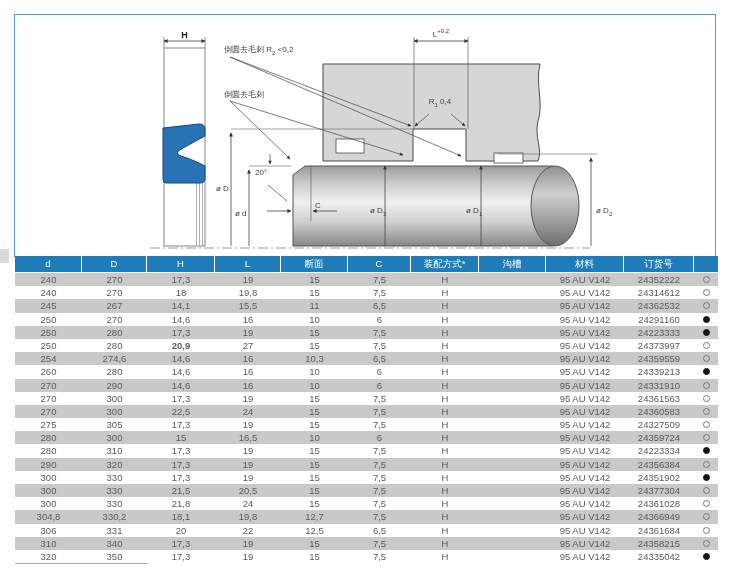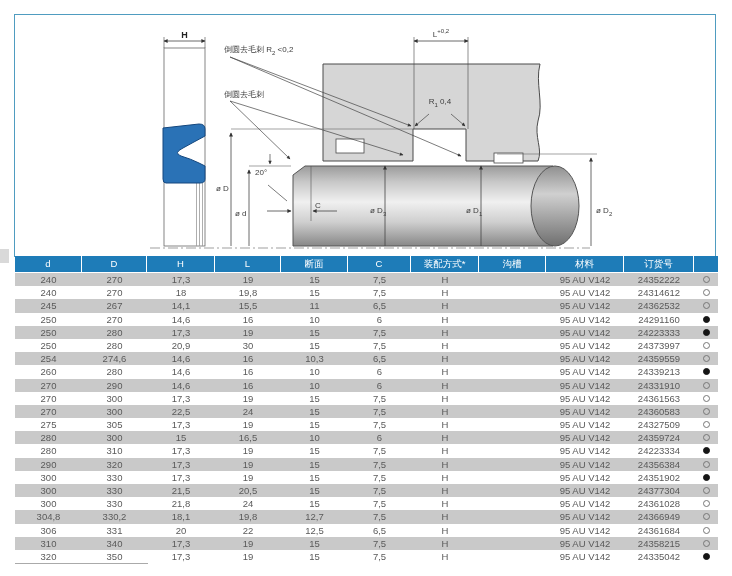--- a/index.html
+++ b/index.html
@@ -212,22 +212,22 @@
           <div class="td" style="width: 67px;"></div>
           <div class="td" style="width: 78px;">95 AU V142</div>
           <div class="td" style="width: 70px;">24223333</div>
           <div class="td" style="width: 24px;">
             <div class="dot filled"></div>
           </div>
         </div>
         <div class="tr even">
           <div class="td" style="width: 67px;">250</div>
           <div class="td" style="width: 65px;">280</div>
-          <div class="td" style="width: 68px;">20,9</div>
-          <div class="td" style="width: 66px;">30</div>
+          <div class="td" style="width: 68px; font-weight: bold;">20,9</div>
+          <div class="td" style="width: 66px;">27</div>
           <div class="td" style="width: 67px;">15</div>
           <div class="td" style="width: 63px;">7,5</div>
           <div class="td" style="width: 68px;">H</div>
           <div class="td" style="width: 67px;"></div>
           <div class="td" style="width: 78px;">95 AU V142</div>
           <div class="td" style="width: 70px;">24373997</div>
           <div class="td" style="width: 24px;">
             <div class="dot open"></div>
           </div>
         </div>

